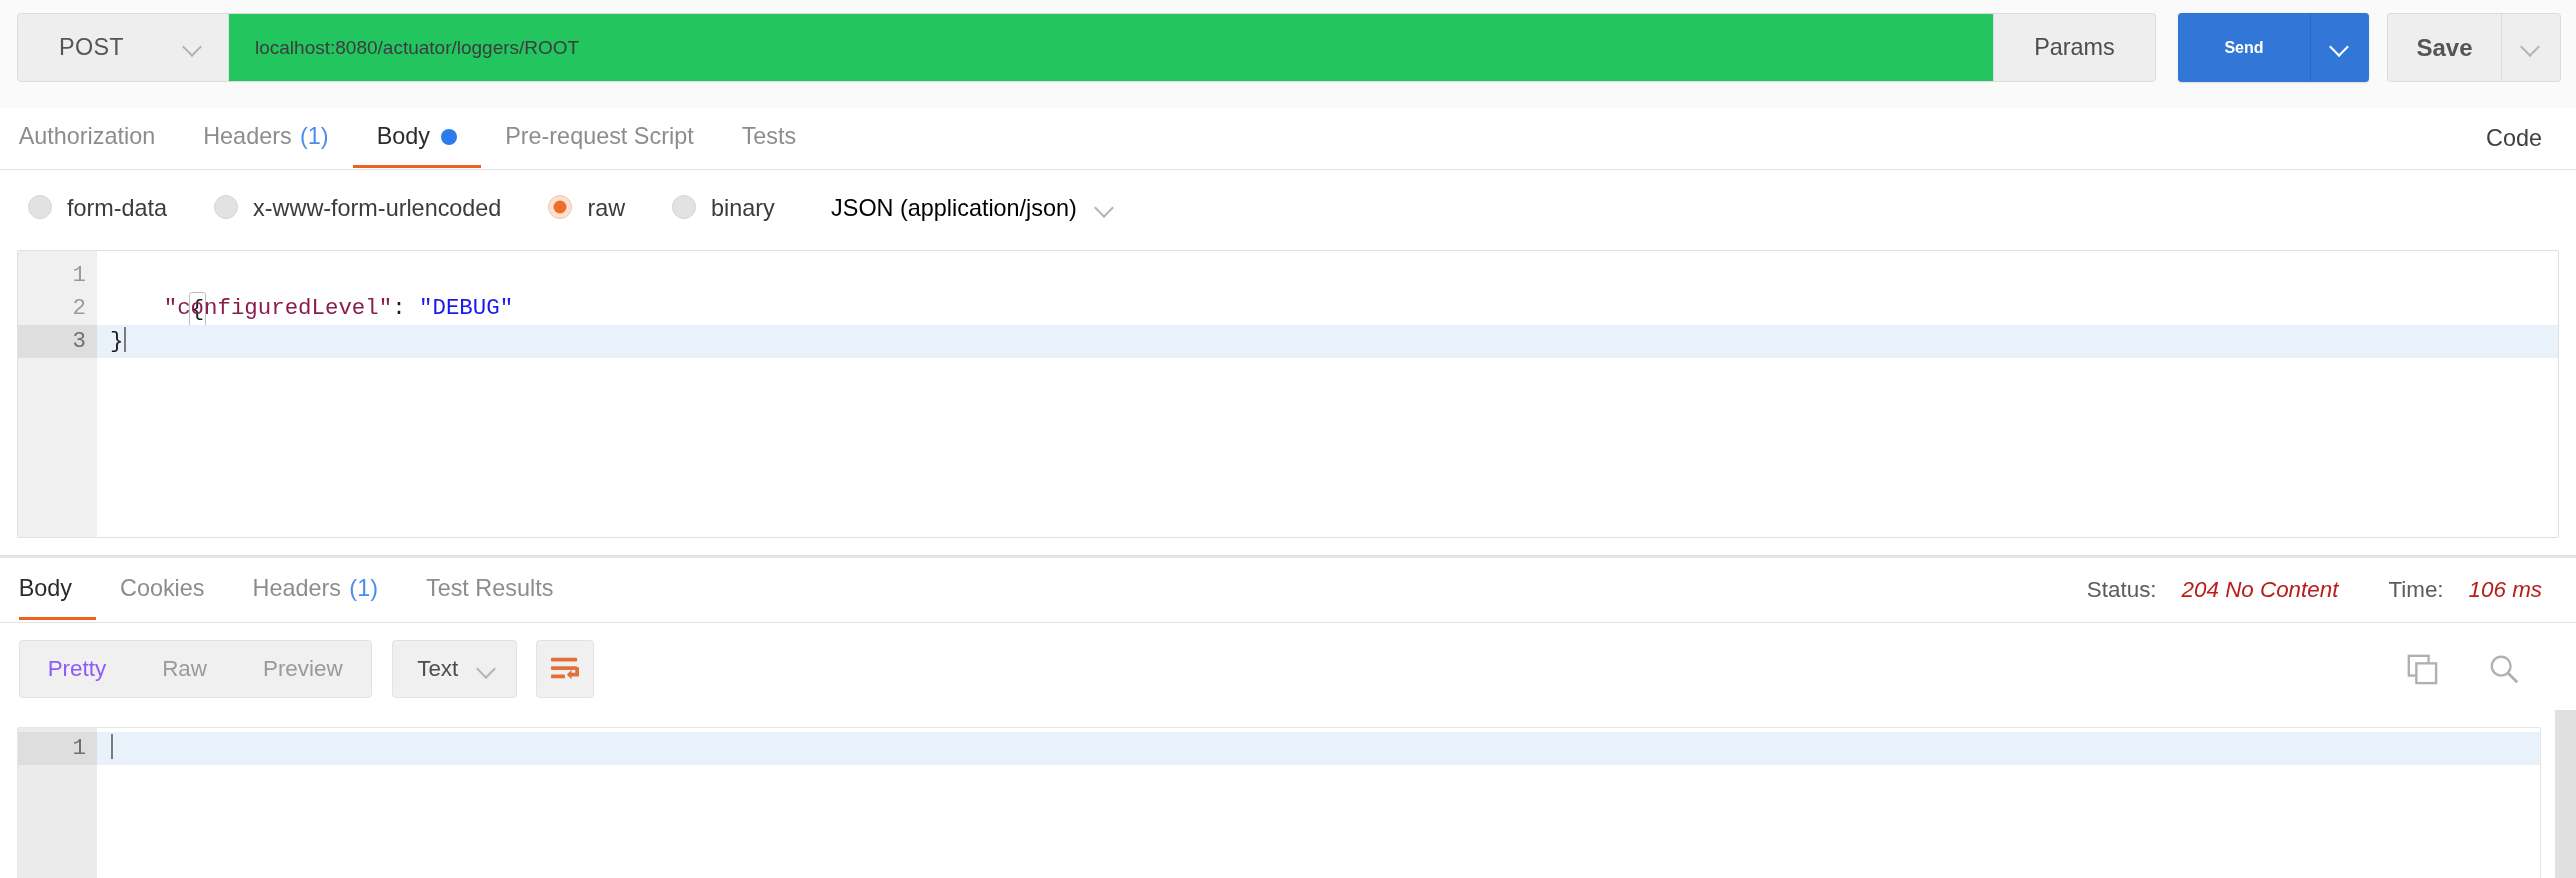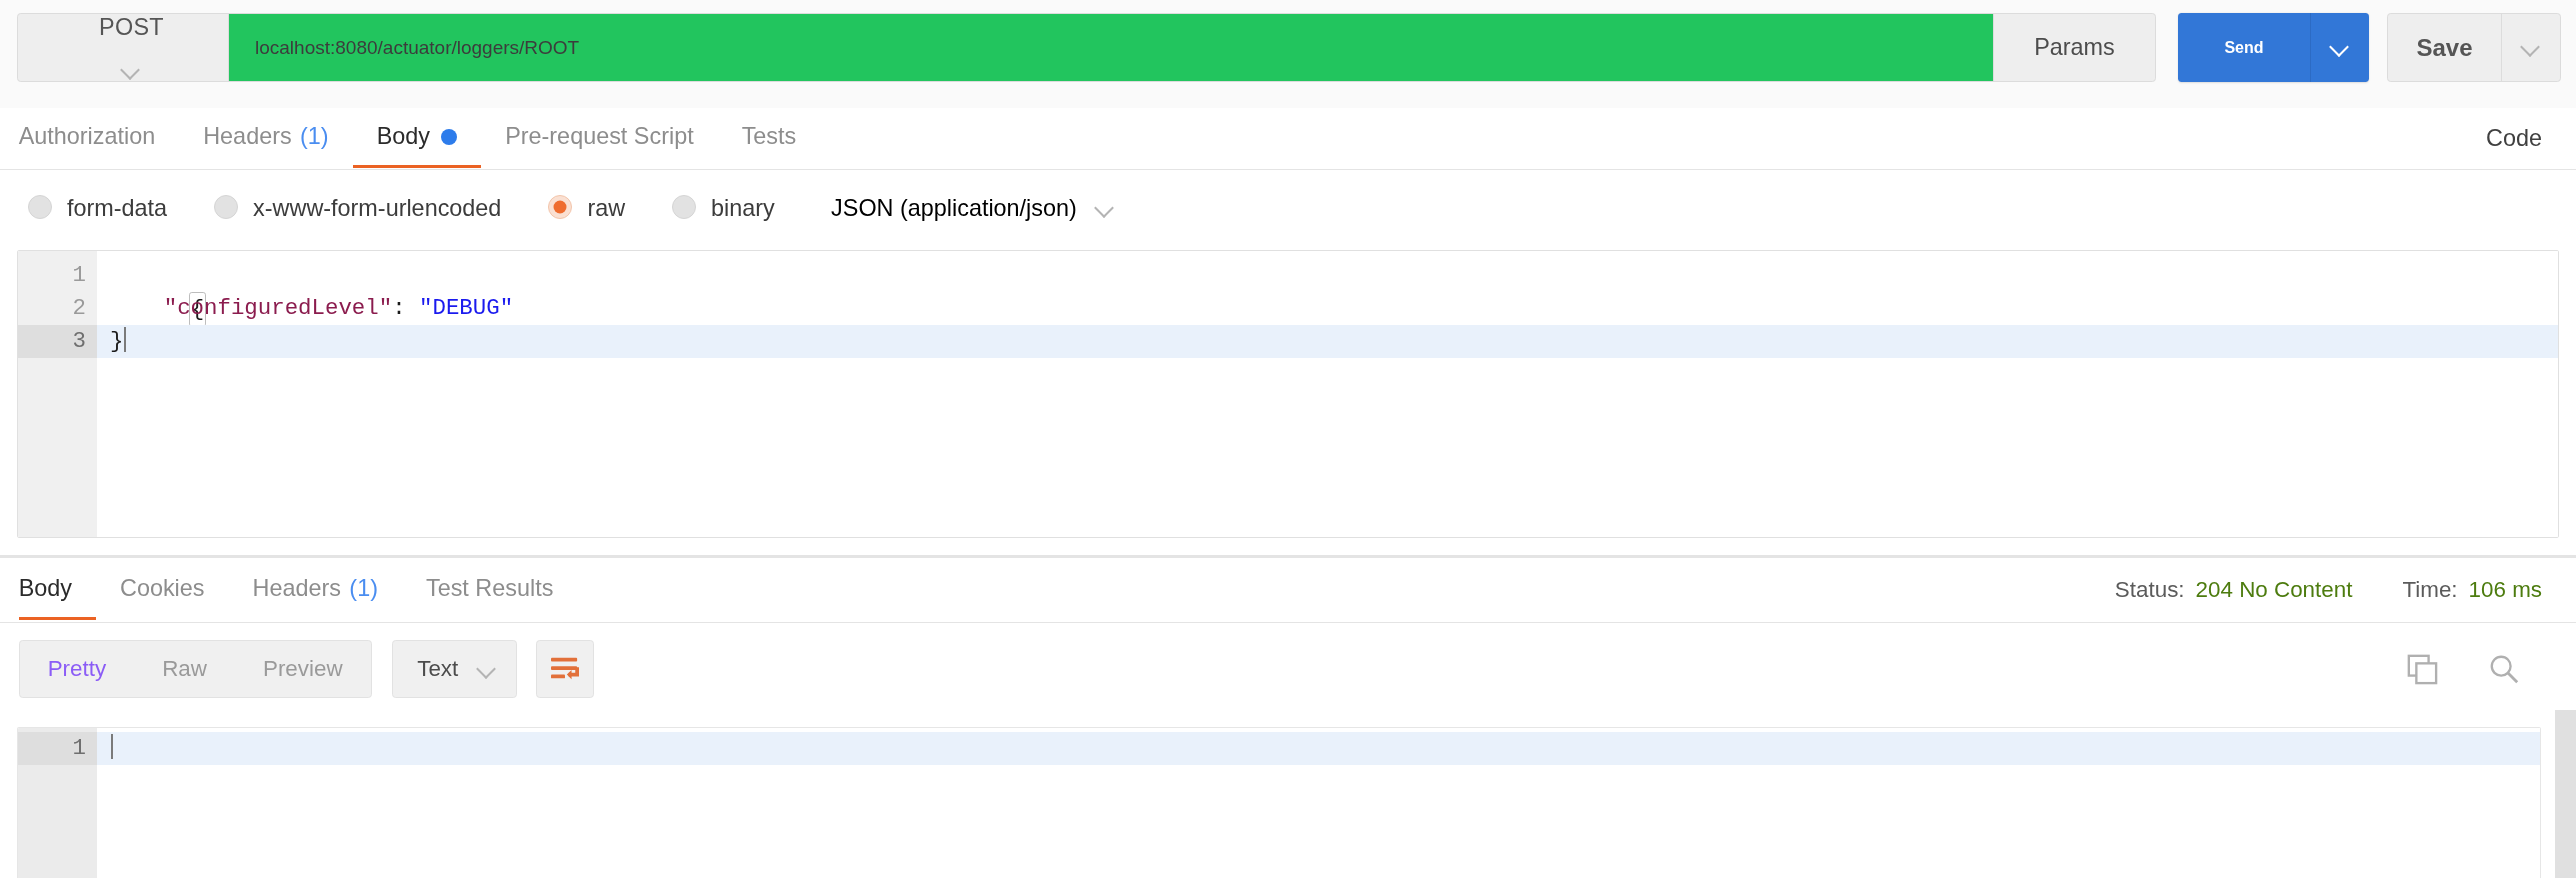--- a/index.html
+++ b/index.html
@@ -39,21 +39,20 @@
   }
   .method-select {
     width: 211px;
     display: flex;
     align-items: center;
     justify-content: space-between;
     padding: 0 24px 0 41px;
     box-sizing: border-box;
     border-right: 0.9px solid #dcdcdc;
     cursor: pointer;
-    flex-direction: column;
   }
   .method-label {
     font-size: 23.4px;
     color: #555555;
     letter-spacing: 0.3px;
   }
   .chev {
     width: 20.6px; height: 20.6px;
     display: inline-block;
     position: relative;
@@ -367,21 +366,21 @@
   .status-block {
     position: absolute;
     right: 34px; top: 0;
     height: 64px;
     display: flex;
     align-items: center;
     font-size: 22.4px;
     color: #5b5b5b;
     white-space: nowrap;
   }
-  .status-block .val { color: #4d7c0f; margin-left: 11px; }
+  .status-block .val { color: #b91c1c; margin-left: 25px; font-style: italic; }
   .status-block .grp { margin-left: 50px; display: flex; }
 
   
   .res-toolbar {
     position: absolute;
     left: 0; top: 623px;
     width: 2576px;
     height: 92px;
     background: #ffffff;
     display: flex;

